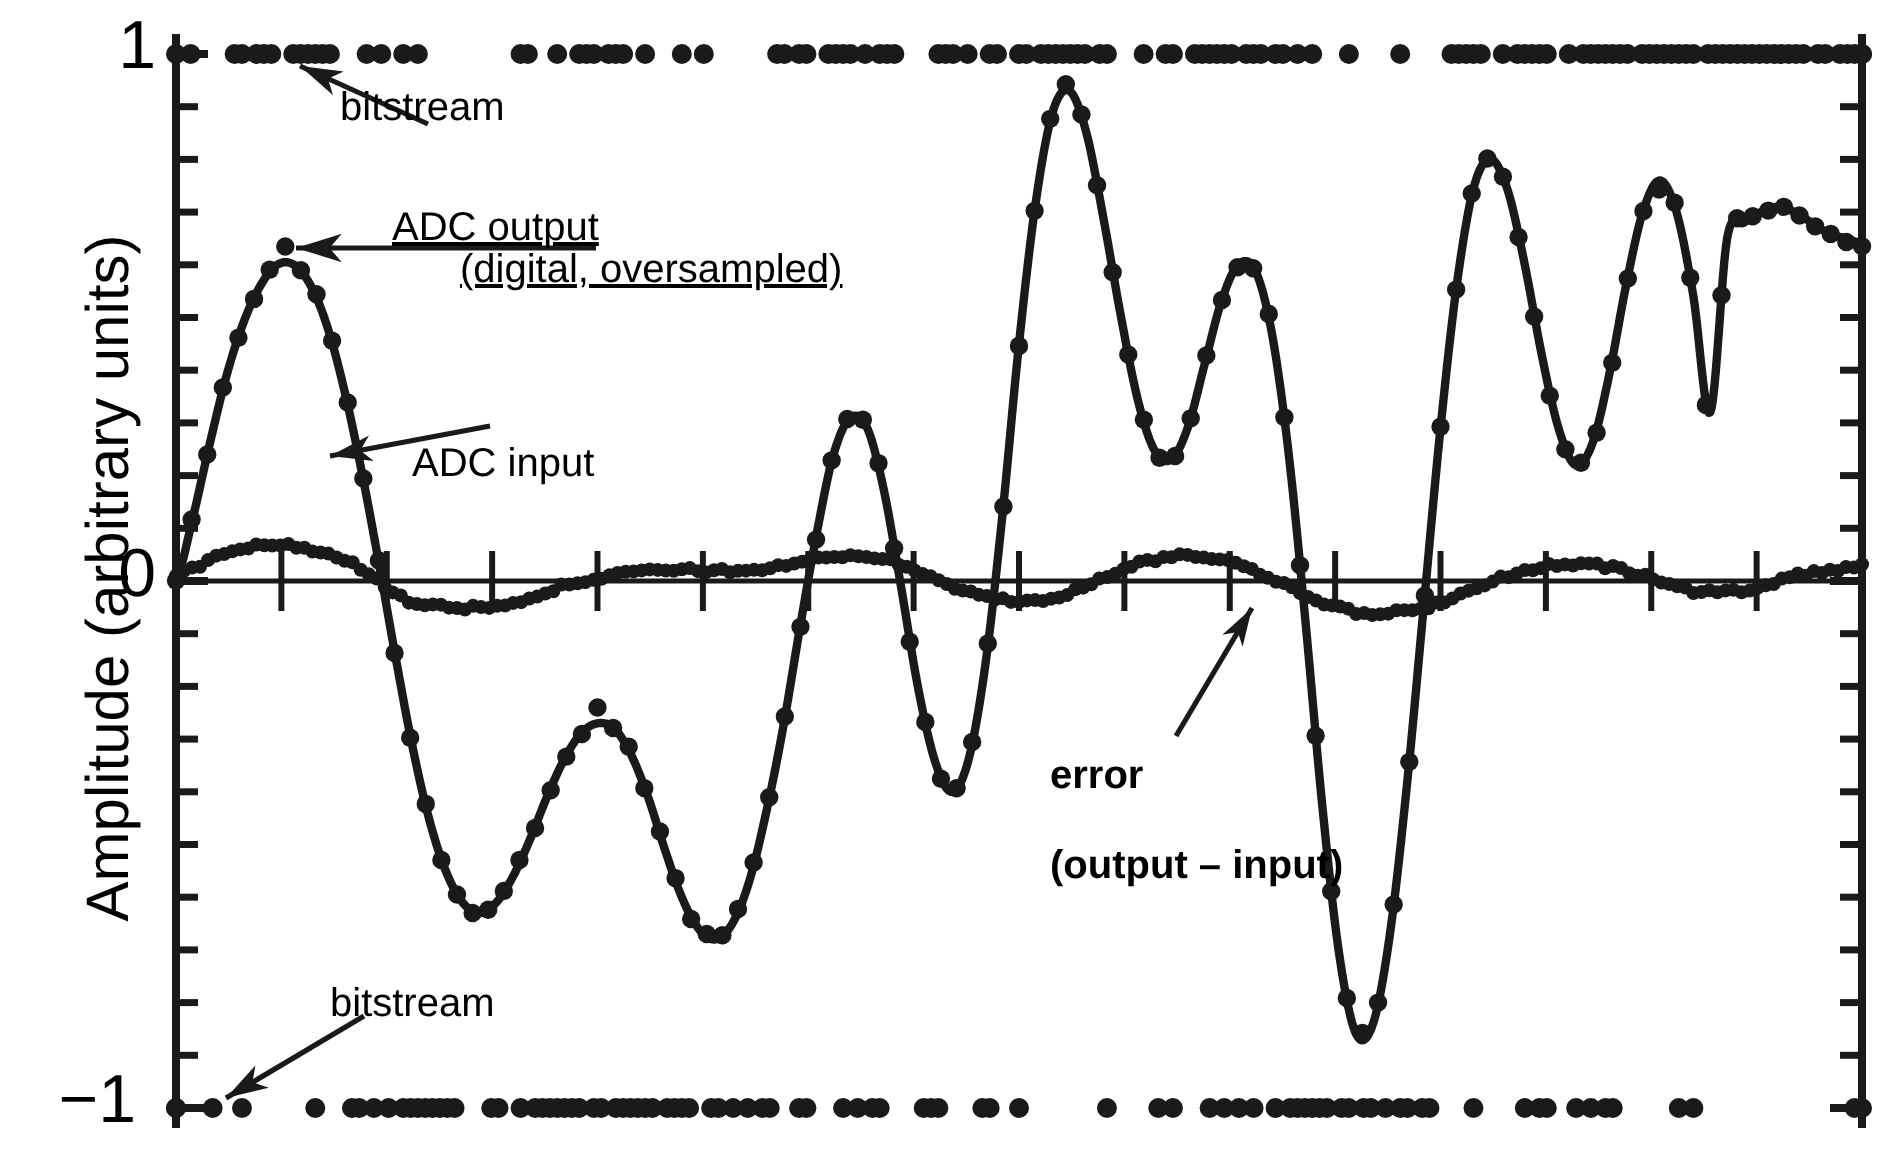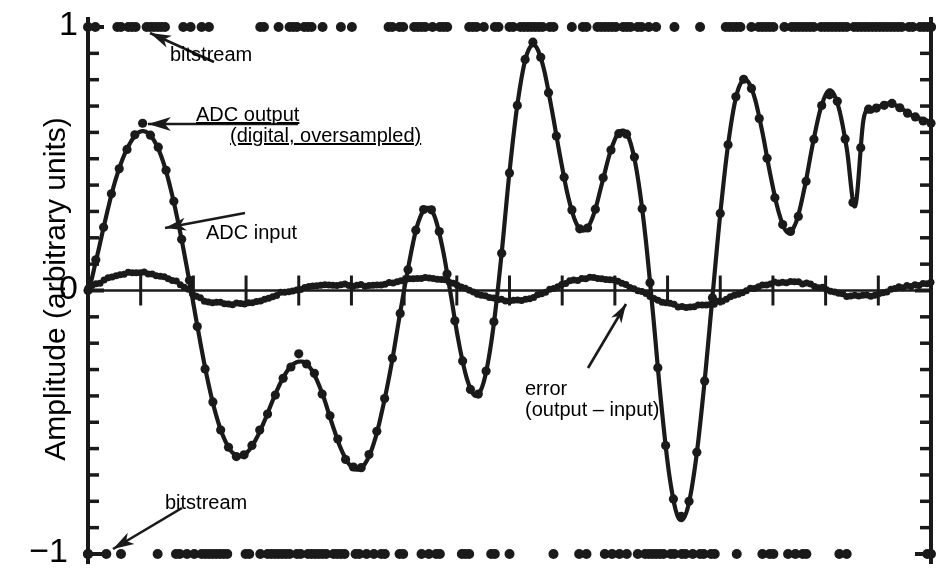--- a/index.html
+++ b/index.html
@@ -54,24 +54,24 @@
   .annot {
     position: absolute;
     font-size: 20px;
     line-height: 1.07;
     font-family: "Liberation Sans", sans-serif;
     white-space: nowrap;
   }
   #annot-bitstream-top { left: 170px; top: 44px; }
   #annot-adc-output  { left: 196px; top: 104px; text-decoration: underline; }
   #annot-adc-input   { left: 206px; top: 178px; margin-top: 44px; }
-  #annot-error       { left: 525px; top: 378px; }
+  #annot-error       { left: 525px; top: 378px; font-weight: bold; }
   #annot-bitstream-bottom { left: 165px; top: 492px; }
   .annot .l2 { display: block; padding-left: 34px; }
-  #annot-error .l2 { padding-left: 0px; }
+  #annot-error .l2 { padding-left: 0px; margin-top: 24px; }
 </style>
 </head>
 <body>
 
 <div id="figure">
 
   <svg id="plot-svg" viewBox="0 0 947 581">
     <g id="axes-group">
         <line x1="88" y1="17" x2="88" y2="564" stroke="#1a1a1a" stroke-width="4"></line>
         <line x1="931" y1="17" x2="931" y2="564" stroke="#1a1a1a" stroke-width="4"></line>

